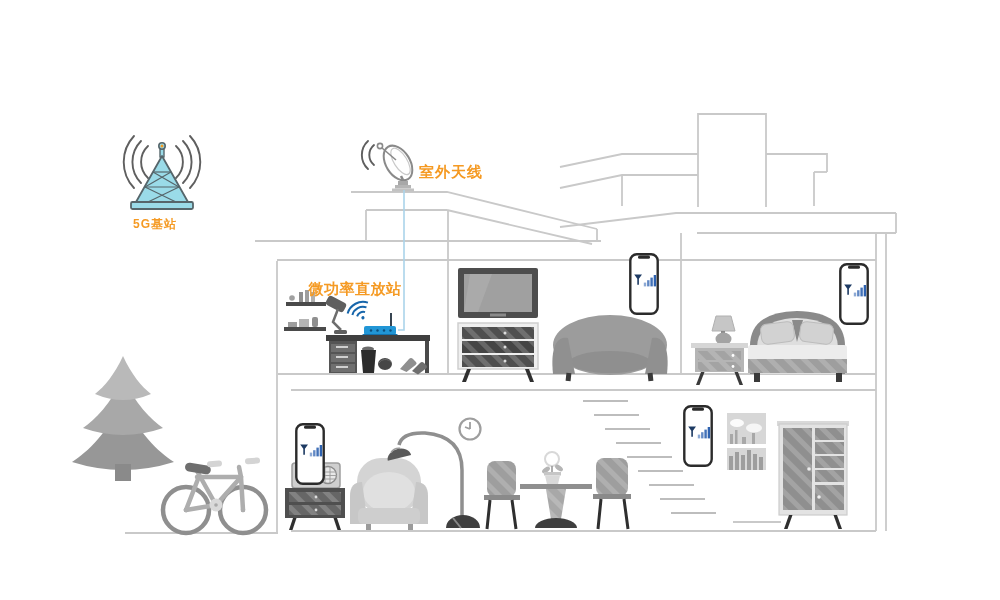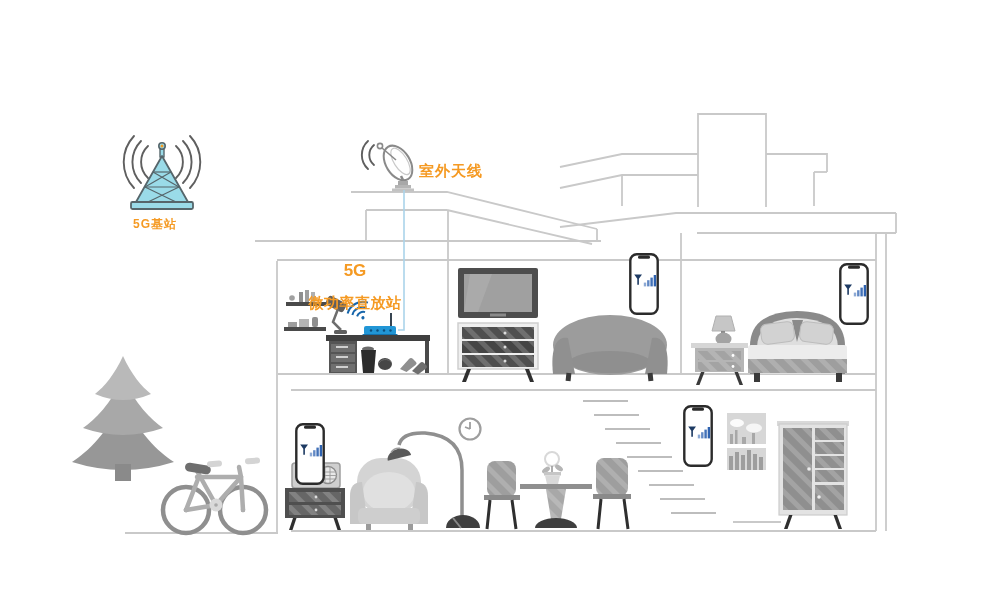--- a/index.html
+++ b/index.html
@@ -1,24 +1,24 @@
 <!DOCTYPE html>
 <html style="--label-orange: #F59A23; --house-line-gray: #C9C9C9; --tower-fill: #9ADBE8; --tower-stroke: #56666B; --router-blue: #2196D6; --wifi-blue: #1766AB; --signal-bar-blue: #2E62B0; --cable-blue: #ABD4EA;"><head>
 <meta charset="utf-8">
 <style>
   html,body{margin:0;padding:0;background:#fff;}
   .stage{position:relative;width:1000px;height:600px;background:#ffffff;overflow:hidden;
          font-family:"Liberation Sans",sans-serif;}
   .stage svg{position:absolute;left:0;top:0;}
   .lbl{position:absolute;color:var(--label-orange,#F59A23);font-weight:bold;line-height:1.15;}
   #lbl-base{left:133px;top:218px;font-size:12px;letter-spacing:1px;}
-  #lbl-ant{left:419px;top:163px;font-size:15px;letter-spacing:1px;font-family:Liberation Serif, serif;}
+  #lbl-ant{left:419px;top:163px;font-size:15px;letter-spacing:1px;}
   #lbl-rep{left:293px;top:261px;width:124px;text-align:center;}
   #lbl-rep .l1{font-size:17px;}
-  #lbl-rep .l2{font-size:15px;margin-top:13px;letter-spacing:0.5px;}
+  #lbl-rep .l2{font-size:15px;margin-top:19px;letter-spacing:0.5px;}
   
   g.house path{stroke:var(--house-line-gray,#C9C9C9);fill:none;stroke-width:1.8;}
   .stairs path{stroke:#bdbdbd;fill:none;stroke-width:2.2;}
   .c-cable{stroke:var(--cable-blue,#ABD4EA);fill:none;stroke-width:1.6;}
   .c-router{fill:var(--router-blue,#2196D6);}
   .c-routerbase{fill:#1372AE;}
   .c-wifi{stroke:var(--wifi-blue,#1766AB);fill:none;stroke-width:2;}
   .c-wifidot{fill:var(--wifi-blue,#1766AB);}
   .c-bars{fill:var(--signal-bar-blue,#2E62B0);}
   .c-towerfill{fill:var(--tower-fill,#9ADBE8);stroke:var(--tower-stroke,#56666B);}
@@ -386,16 +386,15 @@
 
   <use href="#phone" transform="translate(629,253)"></use>
   <use href="#phone" transform="translate(839,263)"></use>
   <use href="#phone" transform="translate(295,423)"></use>
   <use href="#phone" transform="translate(683,405)"></use>
 </svg>
 
 <div class="lbl" id="lbl-base">5G基站</div>
 <div class="lbl" id="lbl-ant">室外天线</div>
 <div class="lbl" id="lbl-rep">
-  <div class="l1">5G</div>
   <div class="l2">微功率直放站</div>
 </div>
 </div>
 
 </body></html>

